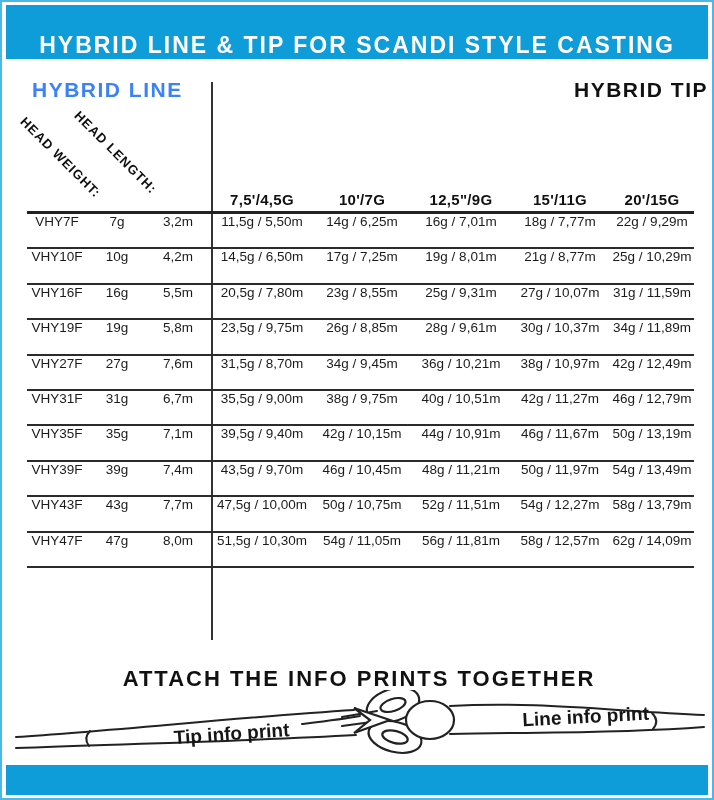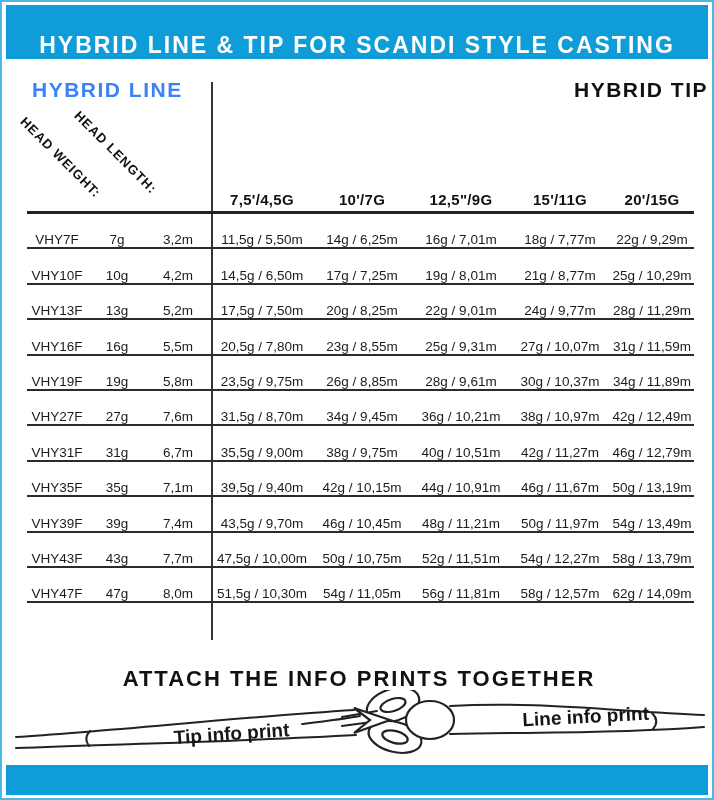--- a/index.html
+++ b/index.html
@@ -38,21 +38,21 @@
   .diag-weight{left:26px;top:112px;}
   .diag-length{left:80px;top:106px;}
   
   .thead{
     position:absolute;left:25px;top:186px;width:667px;display:flex;
     align-items:center;height:22px;
   }
   .thead .c{font-size:15px;font-weight:700;letter-spacing:0.3px;color:#111;}
   .thead-line{position:absolute;left:25px;top:209px;width:667px;height:3px;background:#222;}
   .tbody{position:absolute;left:25px;top:212px;width:667px;}
-  .row{display:flex;align-items:flex-end;height:33.4px;border-bottom:2px solid #2b2b2b;}
+  .row{display:flex;align-items:flex-start;height:33.4px;border-bottom:2px solid #2b2b2b;}
   .c{text-align:center;font-size:13.5px;color:#1b1b1b;}
   .w-model{width:60px}.w-wt{width:60px}.w-len{width:62px}.w-sp{width:3px}
   .w-t1{width:100px}.w-t2{width:100px}.w-t3{width:98px}.w-t4{width:100px}.w-t5{width:84px}
   
   .attach-title{
     position:absolute;left:0;width:714px;top:664px;text-align:center;
     font-size:22px;font-weight:800;letter-spacing:2px;color:#111;
   }
   .knot-svg{position:absolute;left:0;top:688px;width:714px;height:80px;}
   .knot-svg path{stroke:#222;stroke-width:2;fill:none;stroke-linecap:round;}
@@ -112,31 +112,20 @@
       <div class="c w-wt">10g</div>
       <div class="c w-len">4,2m</div>
       <div class="c w-sp"></div>
       <div class="c w-t1">14,5g / 6,50m</div>
       <div class="c w-t2">17g / 7,25m</div>
       <div class="c w-t3">19g / 8,01m</div>
       <div class="c w-t4">21g / 8,77m</div>
       <div class="c w-t5">25g / 10,29m</div>
     </div>
 
-    <div class="row">
-      <div class="c w-model">VHY13F</div>
-      <div class="c w-wt">13g</div>
-      <div class="c w-len">5,2m</div>
-      <div class="c w-sp"></div>
-      <div class="c w-t1">17,5g / 7,50m</div>
-      <div class="c w-t2">20g / 8,25m</div>
-      <div class="c w-t3">22g / 9,01m</div>
-      <div class="c w-t4">24g / 9,77m</div>
-      <div class="c w-t5">28g / 11,29m</div>
-    </div>
 
     <div class="row">
       <div class="c w-model">VHY16F</div>
       <div class="c w-wt">16g</div>
       <div class="c w-len">5,5m</div>
       <div class="c w-sp"></div>
       <div class="c w-t1">20,5g / 7,80m</div>
       <div class="c w-t2">23g / 8,55m</div>
       <div class="c w-t3">25g / 9,31m</div>
       <div class="c w-t4">27g / 10,07m</div>

